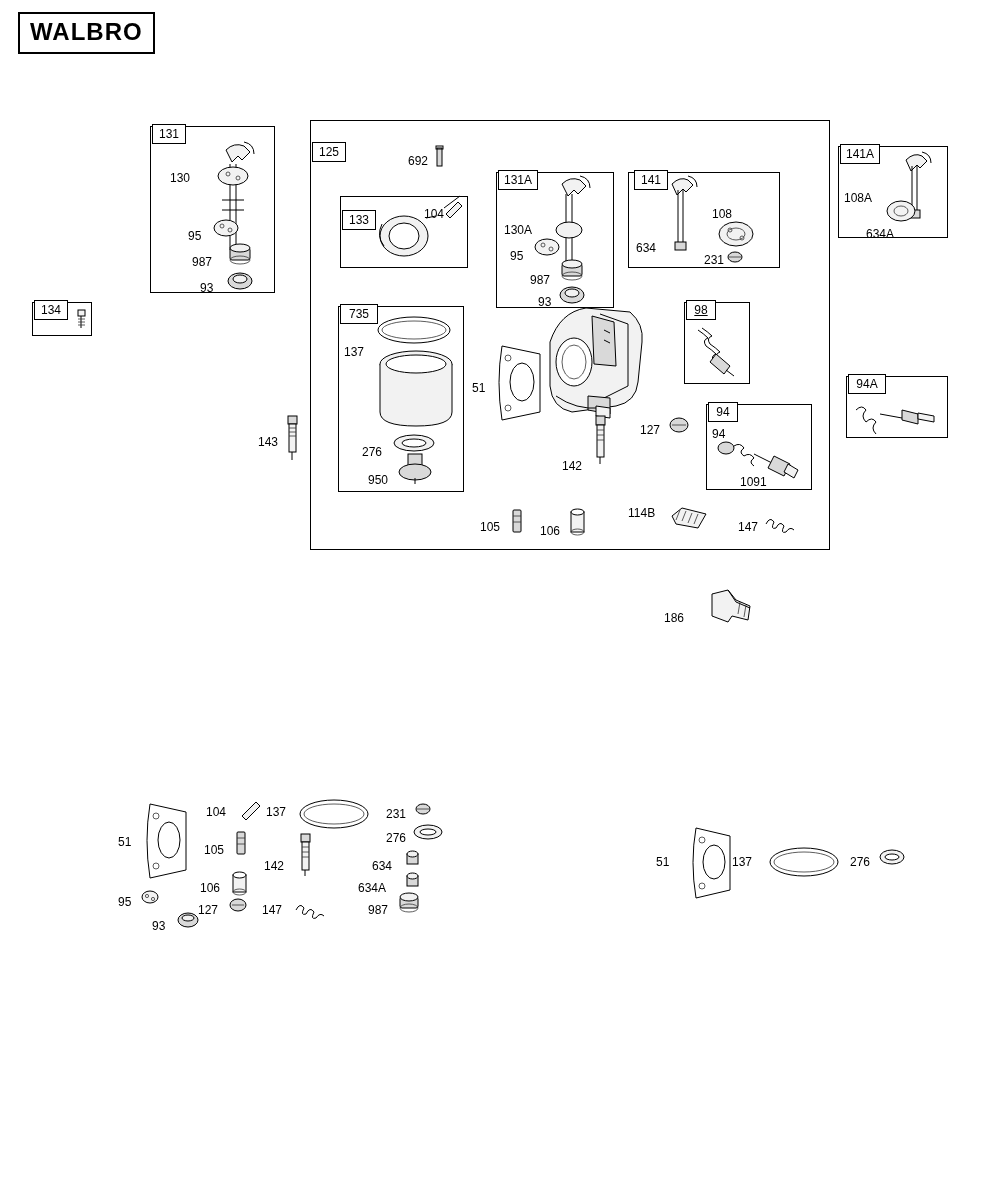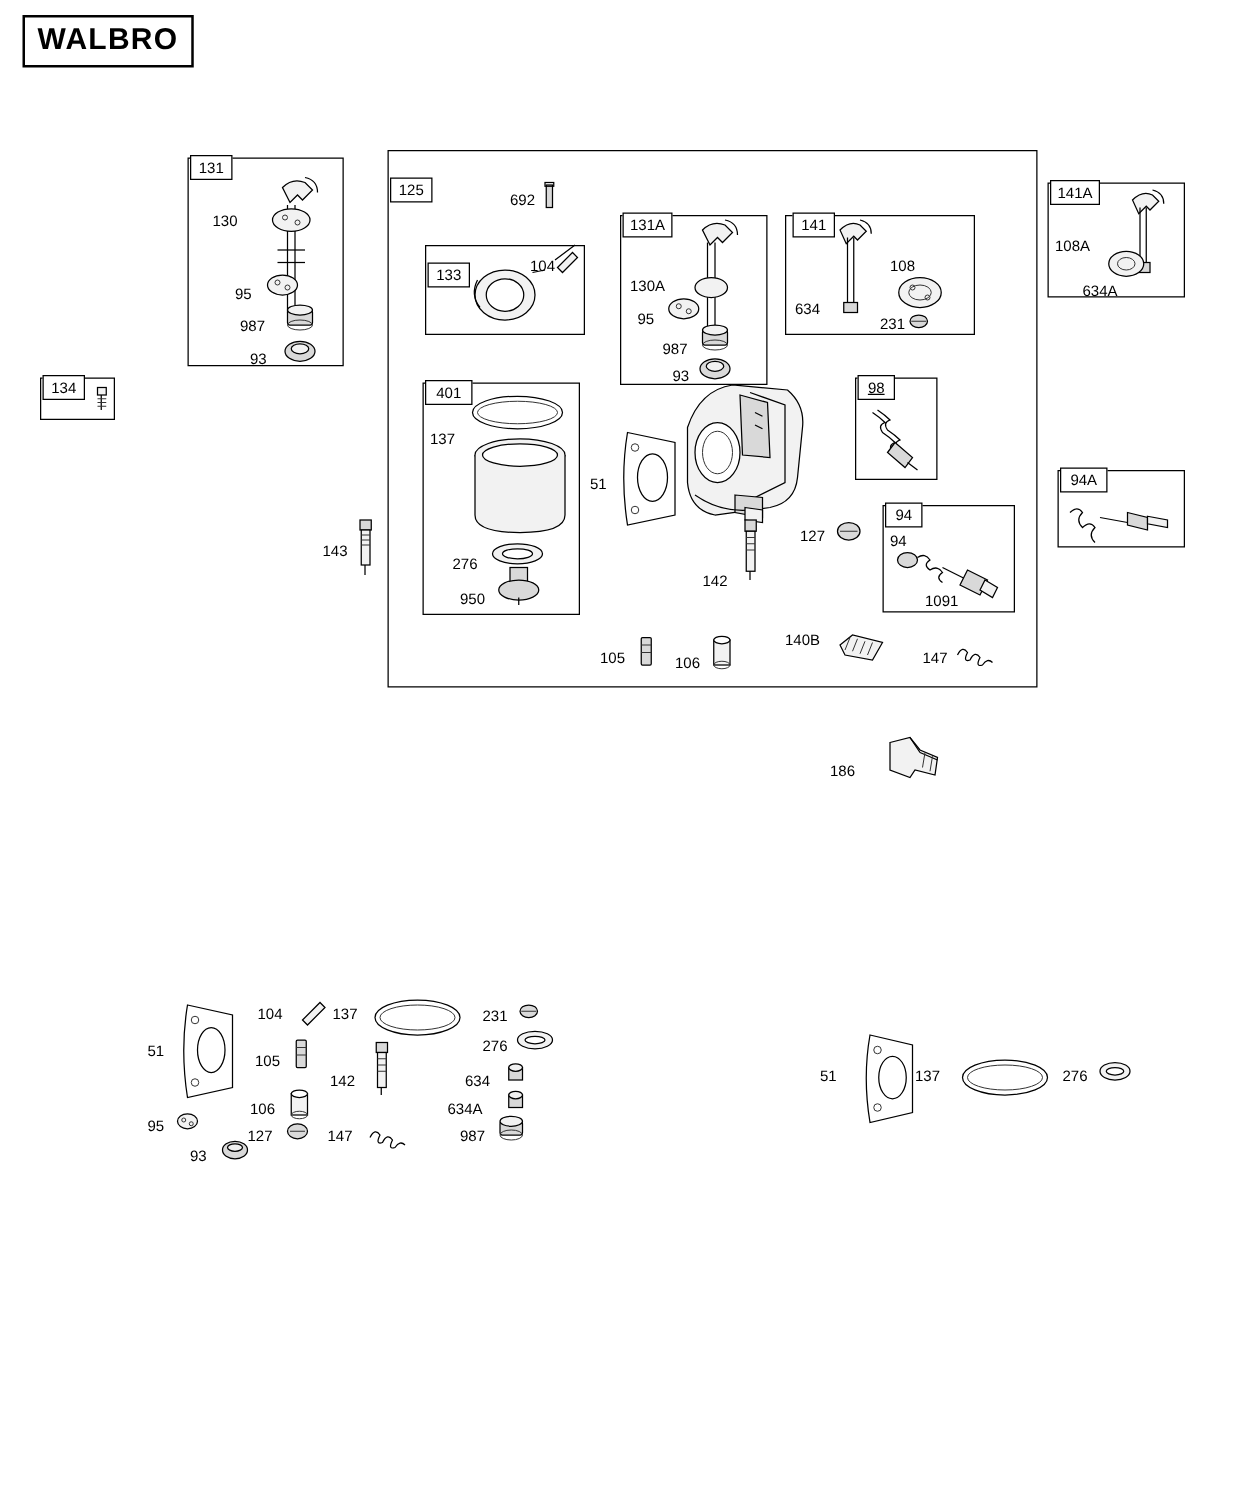--- a/index.html
+++ b/index.html
@@ -236,21 +236,21 @@
     <path class="ln" d="M14 16 L14 62"></path>
     <path class="ln" d="M19 16 L19 62"></path>
     <rect class="fill-md" x="11" y="60" width="11" height="8"></rect>
   </svg>
   <svg class="abs" style="left:884px; top:196px;" width="36" height="30">
     <ellipse class="fill-lt" cx="17" cy="15" rx="14" ry="10"></ellipse>
     <ellipse class="ln-thin" cx="17" cy="15" rx="7" ry="5"></ellipse>
   </svg>
 
   <div class="abs box" style="left:338px; top:306px; width:126px; height:186px;"></div>
-  <div class="abs tagbox" style="left:340px; top:304px; width:38px;">401</div>
+  <div class="abs tagbox" style="left:340px; top:304px; width:38px;">735</div>
   <div class="abs" style="left:344px; top:342px;">
     <span class="label">137</span>
   </div>
   <div class="abs" style="left:362px; top:442px;">
     <span class="label">276</span>
   </div>
   <div class="abs" style="left:368px; top:470px;">
     <span class="label">950</span>
   </div>
   <svg class="abs" style="left:374px; top:312px;" width="90" height="40">
@@ -368,21 +368,21 @@
   <div class="abs" style="left:540px; top:521px;">
     <span class="label">106</span>
   </div>
   <svg class="abs" style="left:566px; top:506px;" width="24" height="32">
     <rect class="fill-lt" x="5" y="6" width="13" height="20"></rect>
     <ellipse class="fill-w" cx="11.5" cy="6" rx="6.5" ry="3"></ellipse>
     <ellipse class="ln-thin" cx="11.5" cy="26" rx="6.5" ry="3"></ellipse>
   </svg>
 
   <div class="abs" style="left:628px; top:503px;">
-    <span class="label">140B</span>
+    <span class="label">114B</span>
   </div>
   <svg class="abs" style="left:668px; top:502px;" width="46" height="28">
     <path class="fill-lt" d="M4 14 l10 -8 l24 6 l-8 14 l-22 -4 z"></path>
     <path class="ln-thin" d="M12 8 l-4 10 M18 9 l-4 10 M24 11 l-4 10 M30 12 l-4 10"></path>
   </svg>
 
   <div class="abs" style="left:738px; top:517px;">
     <span class="label">147</span>
   </div>
   <svg class="abs" style="left:764px; top:508px;" width="34" height="24">

